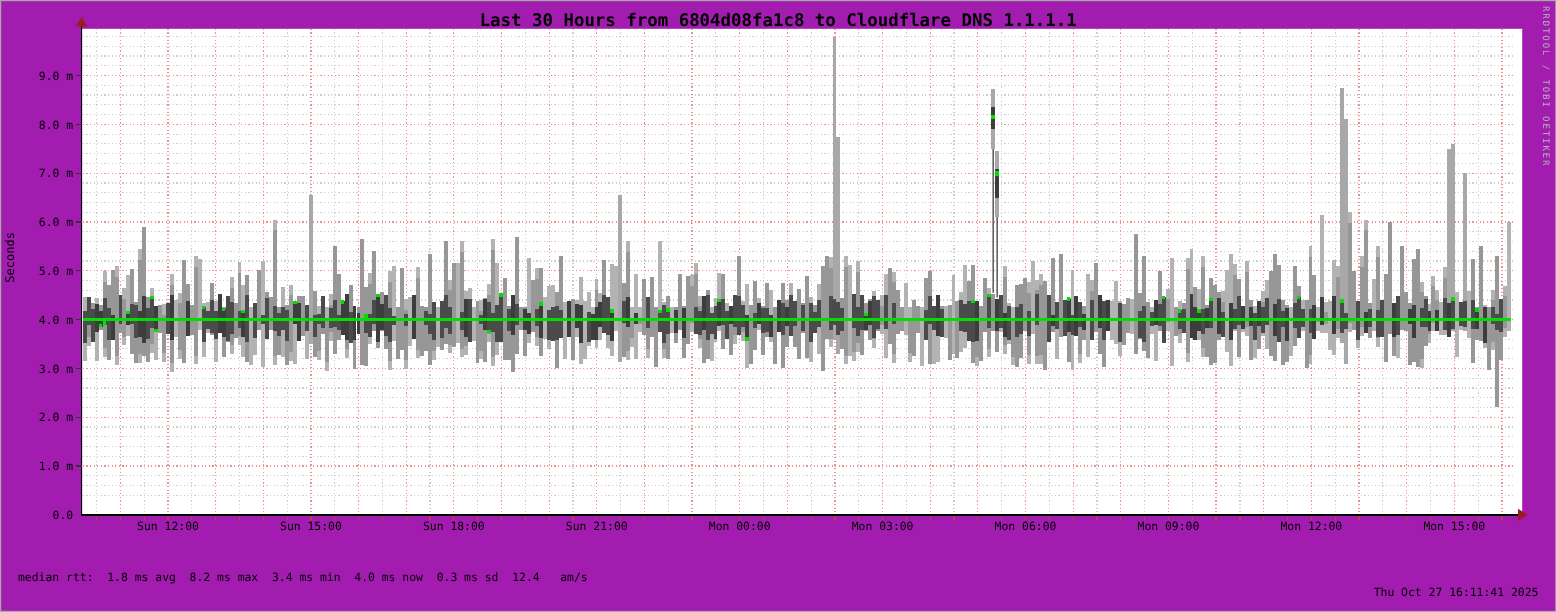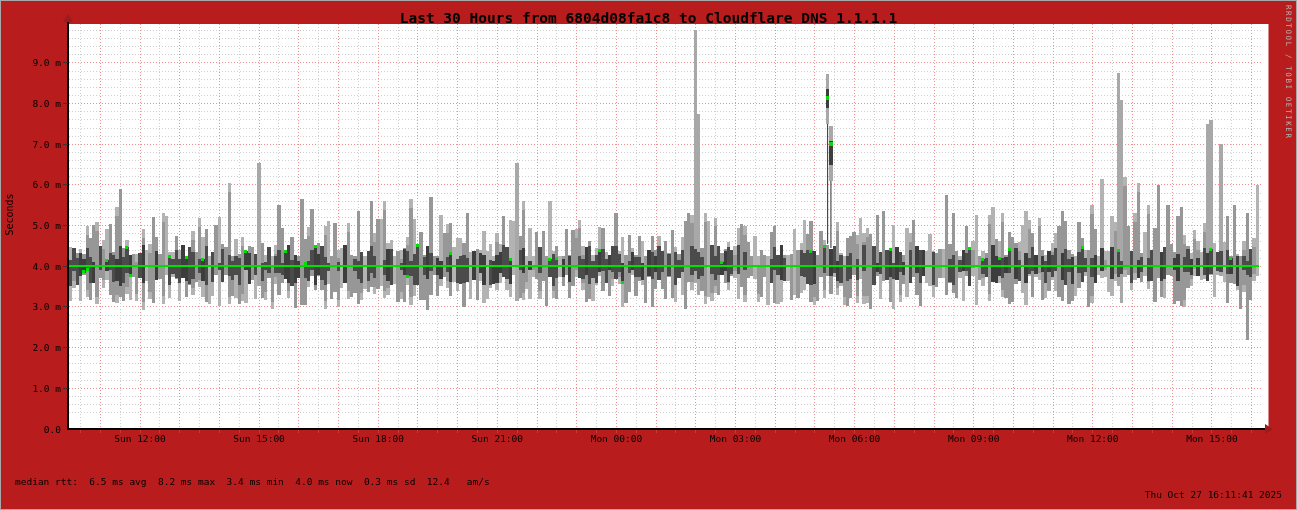--- a/index.html
+++ b/index.html
@@ -1,18 +1,18 @@
 <!DOCTYPE html>
 <html><head>
 <meta charset="utf-8">
 <style>
   html,body{margin:0;padding:0;background:#e8e8e8;}
   .canvas{
     position:relative;width:1295px;height:508px;margin:0;
-    background:#b91c1c;border:1px solid #a8a8a8;overflow:hidden;
+    background:#a21caf;border:1px solid #a8a8a8;overflow:hidden;
     font-family:"DejaVu Sans Mono","Liberation Mono",monospace;
   }
   .chart-title{
     position:absolute;top:9px;left:0;width:100%;text-align:center;
     font-size:14.5px;font-weight:bold;color:#000;letter-spacing:0;
   }
   .y-axis-label{
     position:absolute;left:-27px;top:208px;width:70px;text-align:center;
     font-size:10px;color:#000;transform:rotate(-90deg);
   }
@@ -1051,21 +1051,21 @@
       <text x="496.29999999999995" y="441" text-anchor="middle" font-size="9.5px" fill="#000" font-family="DejaVu Sans Mono, monospace">Sun 21:00</text>
       <text x="615.4" y="441" text-anchor="middle" font-size="9.5px" fill="#000" font-family="DejaVu Sans Mono, monospace">Mon 00:00</text>
       <text x="734.5" y="441" text-anchor="middle" font-size="9.5px" fill="#000" font-family="DejaVu Sans Mono, monospace">Mon 03:00</text>
       <text x="853.5999999999999" y="441" text-anchor="middle" font-size="9.5px" fill="#000" font-family="DejaVu Sans Mono, monospace">Mon 06:00</text>
       <text x="972.6999999999999" y="441" text-anchor="middle" font-size="9.5px" fill="#000" font-family="DejaVu Sans Mono, monospace">Mon 09:00</text>
       <text x="1091.8" y="441" text-anchor="middle" font-size="9.5px" fill="#000" font-family="DejaVu Sans Mono, monospace">Mon 12:00</text>
       <text x="1210.8999999999999" y="441" text-anchor="middle" font-size="9.5px" fill="#000" font-family="DejaVu Sans Mono, monospace">Mon 15:00</text>
     </svg>
 
   <div class="legend">
-    <div class="legend-row">median rtt:  6.5 ms avg  8.2 ms max  3.4 ms min  4.0 ms now  0.3 ms sd  12.4   am/s</div>
+    <div class="legend-row">median rtt:  1.8 ms avg  8.2 ms max  3.4 ms min  4.0 ms now  0.3 ms sd  12.4   am/s</div>
     
     
     
   </div>
 
   <div class="timestamp">Thu Oct 27 16:11:41 2025</div>
 
   <div class="watermark">RRDTOOL / TOBI OETIKER</div>
 
 </div>

